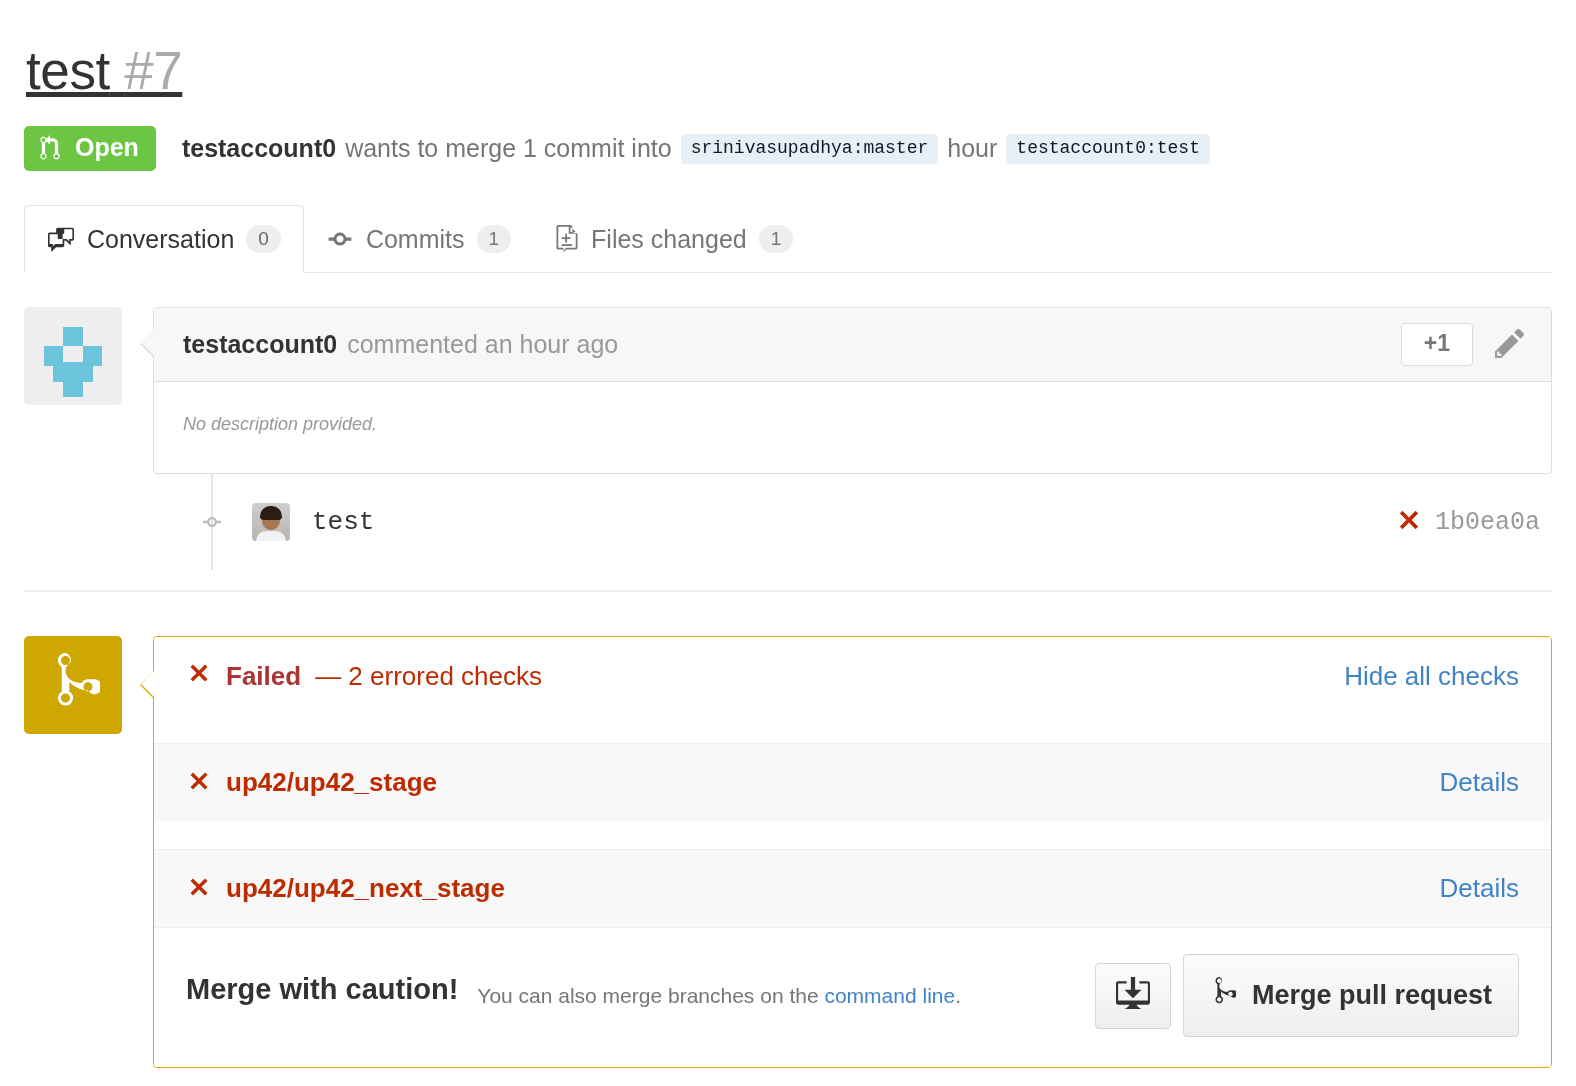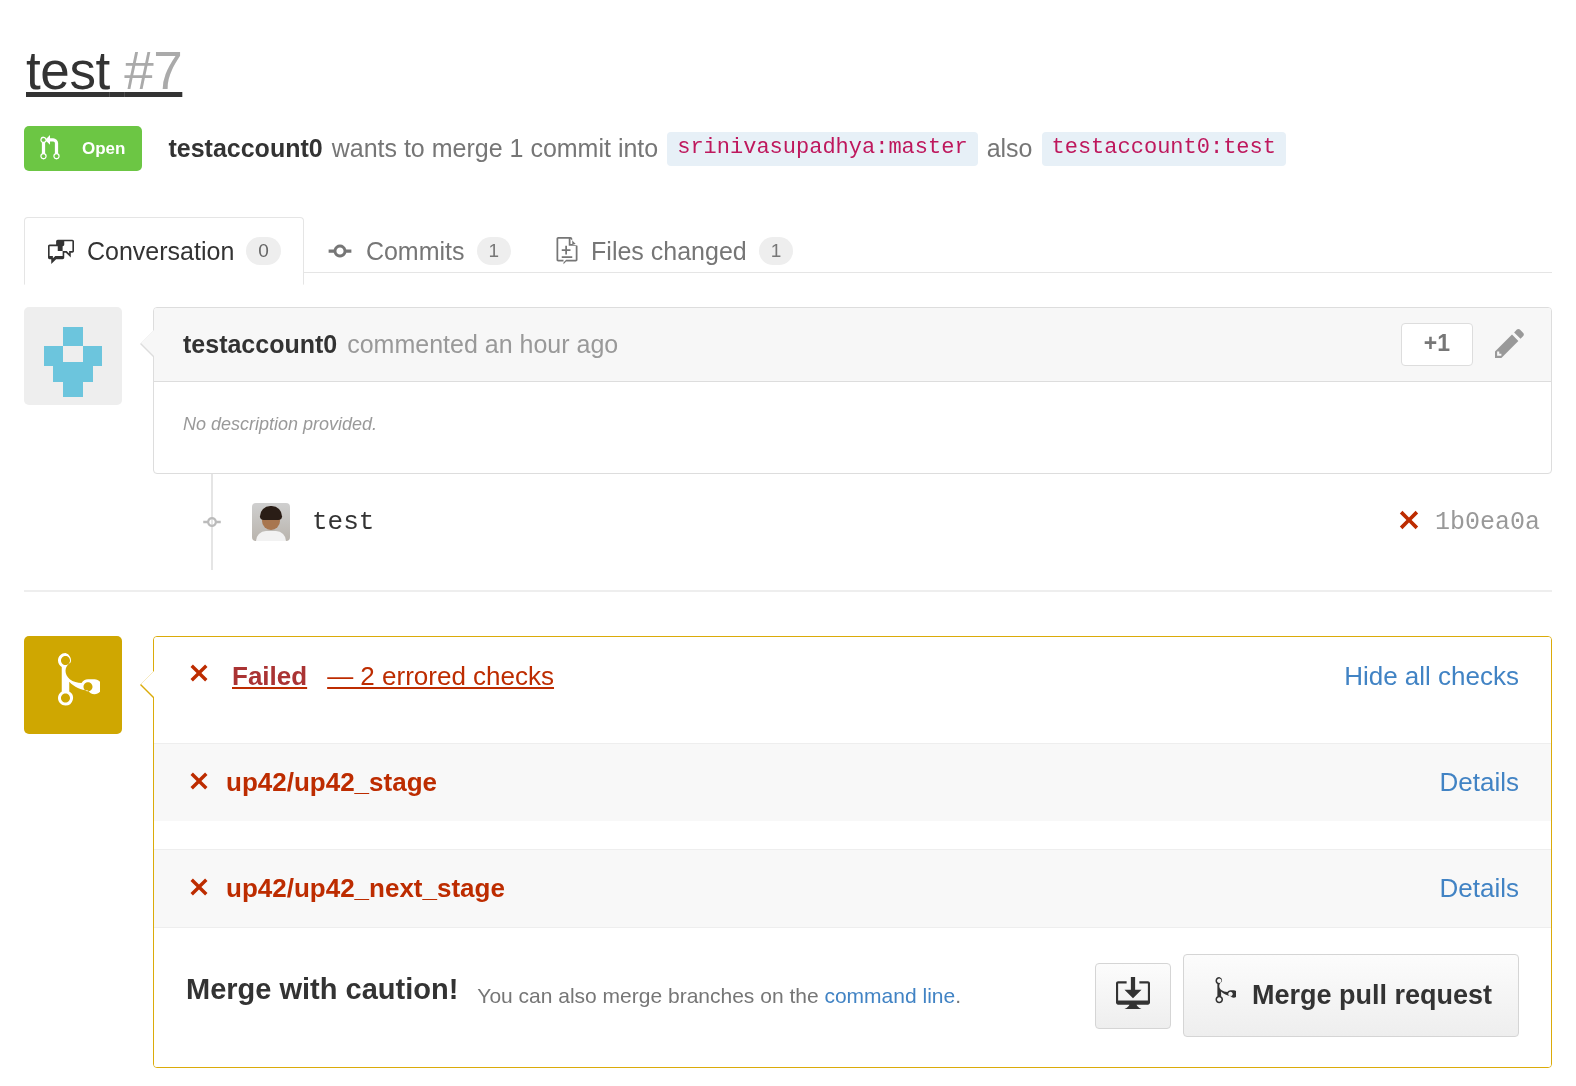--- a/index.html
+++ b/index.html
@@ -28,46 +28,45 @@
   .pr-title .num { color: #aaaaaa; }
 
   .meta-row {
     display: flex;
     align-items: center;
     margin-top: 26px;
     white-space: nowrap;
   }
   .state-badge {
     display: inline-flex;
-    align-items: center;
-    gap: 21px;
+    gap: 14px;
     background: #6cc644;
     color: #ffffff;
-    font-size: 17px;
+    font-size: 25px;
     font-weight: bold;
     border-radius: 5px;
     padding: 9px 17px 10px 15px;
     line-height: 1;
   }
   .state-badge svg { display: block; }
 
   .meta-text {
     margin-left: 26px;
     font-size: 25px;
     color: #767676;
     display: flex;
     align-items: center;
     gap: 9px;
   }
   .meta-text .user { color: #333; font-weight: bold; }
   .branch-chip {
     background: #e7f0f7;
-    color: #be185d;
+    color: #0f172a;
     font-family: "Liberation Mono", monospace;
-    font-size: 22px;
+    font-size: 18px;
     padding: 5px 10px 7px;
     border-radius: 4px;
     line-height: 1;
   }
 
   
   .tabs {
     display: flex;
     align-items: flex-end;
     margin-top: 34px;
@@ -78,21 +77,21 @@
   .tab {
     display: flex;
     align-items: center;
     gap: 12px;
     font-size: 25px;
     color: #767676;
     padding: 8px 22px;
     height: 68px;
     line-height: 68px;
     position: relative;
-    top: 13px;
+    top: 1px;
     cursor: pointer;
   }
   .tab.active {
     color: #333;
     background: #fff;
     border: 1px solid #e5e5e5;
     border-bottom-color: #fff;
     border-radius: 4px 4px 0 0;
   }
   .tab .counter {
@@ -297,22 +296,21 @@
     padding: 0 32px;
     height: 78px;
     background: #ffffff;
     border-radius: 3px 3px 0 0;
   }
   .checks-header .status {
     font-size: 26px;
     color: #bd2c00;
     display: flex;
     align-items: center;
-    gap: 20px;
-    text-decoration: underline;
+    gap: 14px;
   }
   .checks-header .status b { font-weight: bold; color: #a33; }
   .link {
     color: #4183c4;
     font-size: 26px;
     text-decoration: none;
     cursor: pointer;
   }
   .spacer { flex: 1; }
 
@@ -391,21 +389,21 @@
           <path d="M11 11.28V5c-.03-.78-.34-1.47-.94-2.06C9.46 2.35 8.78 2.03 8 2H6V0L3 3l3 3V4h2c.27.02.48.11.69.31.21.2.3.42.31.69v6.28A1.993 1.993 0 0 0 10 15a1.993 1.993 0 0 0 1-3.72zm-1 2.92c-.66 0-1.2-.55-1.2-1.2 0-.65.55-1.2 1.2-1.2.65 0 1.2.55 1.2 1.2 0 .65-.54 1.2-1.2 1.2zM4 3c0-1.11-.89-2-2-2a1.993 1.993 0 0 0-1 3.72v6.56A1.993 1.993 0 0 0 2 15a1.993 1.993 0 0 0 1-3.72V4.72c.59-.34 1-.98 1-1.72zm-.8 10c0 .66-.55 1.2-1.2 1.2-.65 0-1.2-.55-1.2-1.2 0-.65.55-1.2 1.2-1.2.65 0 1.2.55 1.2 1.2zM2 4.2C1.34 4.2.8 3.65.8 3c0-.65.55-1.2 1.2-1.2.65 0 1.2.55 1.2 1.2 0 .65-.55 1.2-1.2 1.2z"></path>
         </svg>
       </span>
       <span>Open</span>
     </span>
 
     <span class="meta-text">
       <span class="user">testaccount0</span>
       <span>wants to merge 1 commit into</span>
       <span class="branch-chip">srinivasupadhya:master</span>
-      <span>also</span>
+      <span>hour</span>
       <span class="branch-chip">testaccount0:test</span>
     </span>
   </div>
 
   <div class="tabs">
     <div class="tab active">
       <span>
         <svg width="28" height="26" viewBox="0 0 16 16" fill="#333333">
           <path d="M15 1H6c-.55 0-1 .45-1 1v2H1c-.55 0-1 .45-1 1v7c0 .55.45 1 1 1h1v3l3-3h4c.55 0 1-.45 1-1V9h1l3 3V9h1c.55 0 1-.45 1-1V2c0-.55-.45-1-1-1zM9 11H4.5L3 12.5V11H1V5h8v6zm6-3h-2v1.5L11.5 8H6V5h3c.55 0 1-.45 1-1V2h5v6z"></path>
         </svg>

